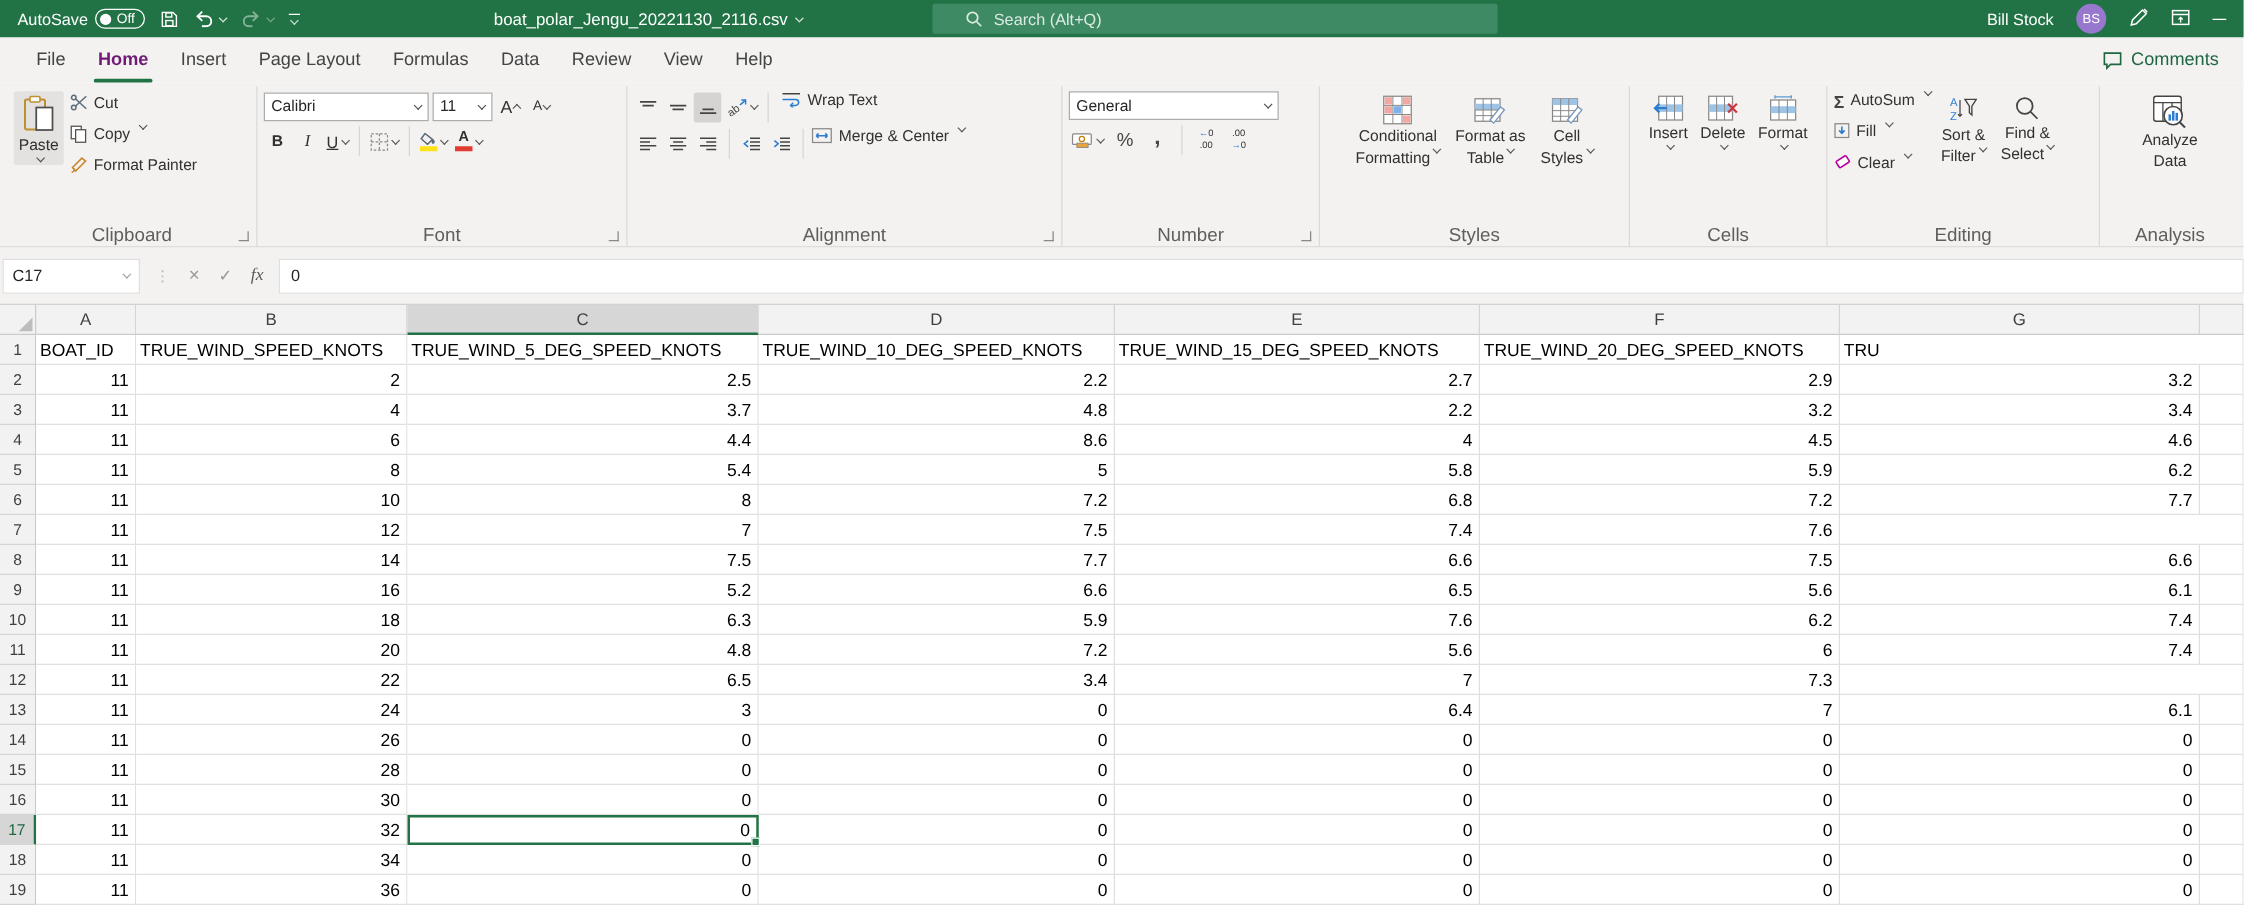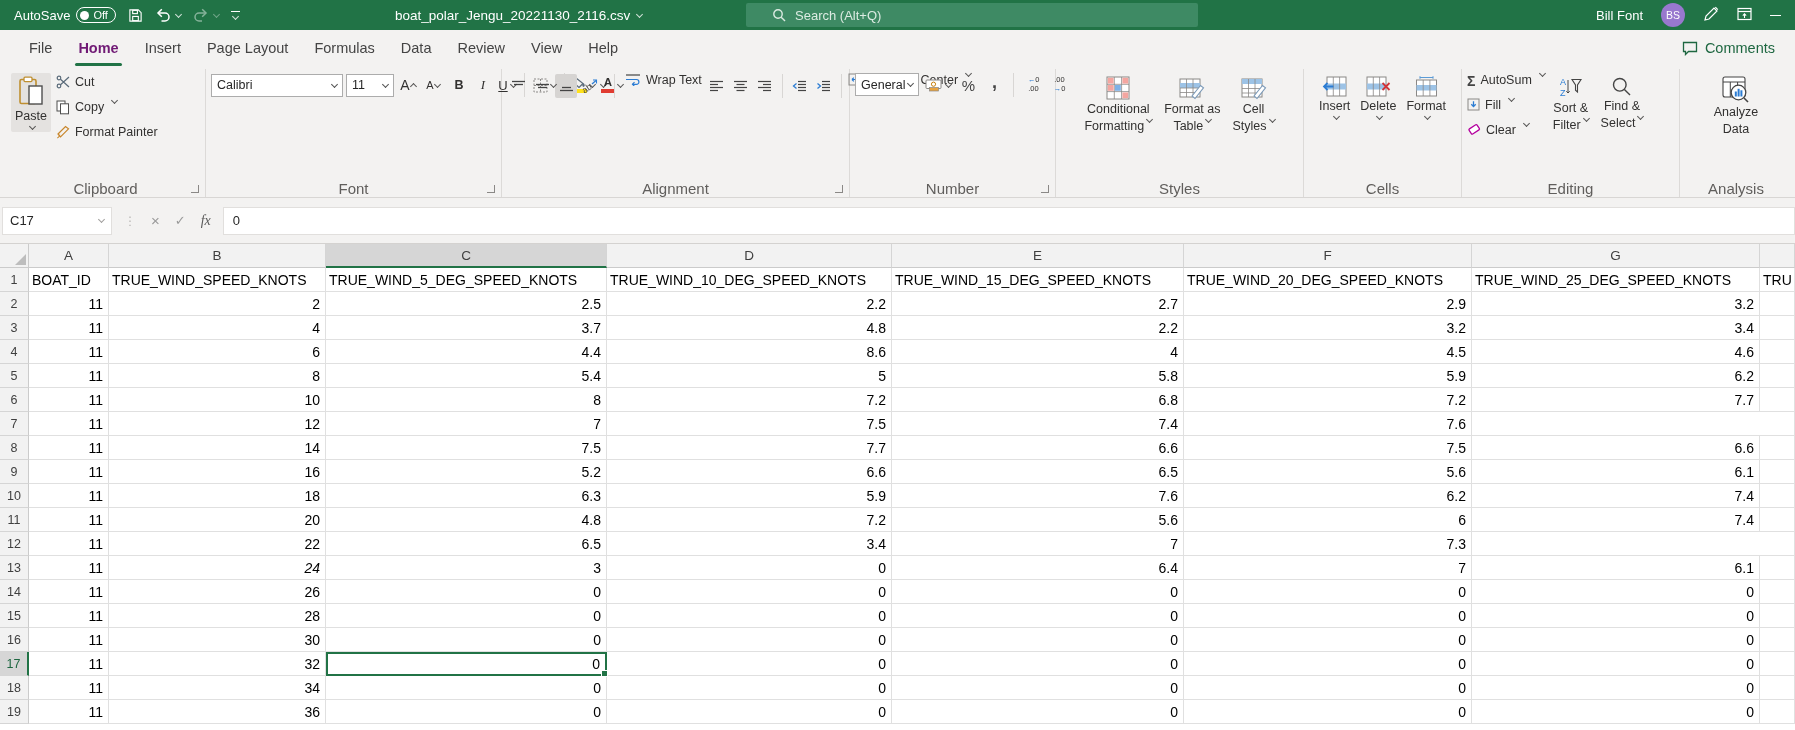--- a/index.html
+++ b/index.html
@@ -40,21 +40,21 @@
   .launcher{position:absolute;right:3px;bottom:4px;width:8px;height:8px;border-right:1.2px solid #8A8886;border-bottom:1.2px solid #8A8886}
   .bigbtn{display:flex;flex-direction:column;align-items:center;justify-content:flex-start;font-size:12.5px;line-height:1.2;padding:3px 4px;gap:2px;text-align:center}
   .bigbtn .l2{display:flex;}
   .smbtn{display:flex;align-items:flex-start;gap:5px;font-size:12.5px;height:25px;white-space:nowrap}
   .stack{display:flex;flex-direction:column;justify-content:flex-start;padding-top:2px}
   .combo{background:#fff;border:1px solid #ACACAC;height:23px;display:flex;align-items:center;justify-content:space-between;padding:0 5px;font-size:12.5px;color:#262626}
   .vsep{width:1px;background:#D8D6D4;height:24px;margin:0 4px;align-self:center}
   .iconbtn{display:flex;align-items:center;justify-content:center;height:24px;min-width:22px;padding:0 2px}
   .iconbtn.seltd{background:#D6D4D2;border-radius:2px}
   .row{display:flex;align-items:center}
-  .fcol{display:flex;flex-direction:row;gap:4px}
+  .fcol{display:flex;flex-direction:column;gap:4px}
   .stackicon{display:flex;flex-direction:column;align-items:center;gap:1px}
   .stackicon .bar{width:14px;height:4px}
   .boldA{font-weight:bold;font-size:12.5px;color:#323130}
   .decico{display:flex;flex-direction:column;font-size:7.5px;line-height:1.15;color:#323130;text-align:center}
   .decico i{color:#2B7CD3;font-style:normal}
   .sigma{font-size:14px;color:#444;font-weight:bold}
   .pastewrap{background:#E4E2E0;border-radius:2px;margin-right:5px}
 
   
   .fbar{height:46px;background:#F3F2F1;display:flex;align-items:center;padding:8px 0;border-bottom:1px solid #D4D2D0}
@@ -122,21 +122,21 @@
     <i class="chv"></i>
   </div>
   <div class="searchbox">
     <svg width="14" height="14" viewBox="0 0 14 14">
         <circle cx="6" cy="6" r="4.2" fill="none" stroke="#DCEBE2" stroke-width="1.4"></circle>
         <line x1="9.2" y1="9.2" x2="13" y2="13" stroke="#DCEBE2" stroke-width="1.4"></line>
       </svg>
     <span>Search (Alt+Q)</span>
   </div>
   <div class="tb-right">
-    <span>Bill Font</span>
+    <span>Bill Stock</span>
     <span class="avatar">
         <span>BS</span>
       </span>
     <span>
       <svg width="16" height="16" viewBox="0 0 16 16">
           <path d="M2 14 l1-4 8-8 3 3 -8 8 z" fill="none" stroke="#fff" stroke-width="1.2"></path>
           <path d="M12.3 1.2 l2.5 2.5" stroke="#fff" stroke-width="1.2"></path>
         </svg>
     </span>
     <span>
@@ -662,21 +662,20 @@
     </div>
   <div>
       <div class="gridrow">
         <div class="rowhead">1</div>
         <div class="cell txt" style="width: 80px;">BOAT_ID</div>
         <div class="cell txt" style="width: 217px;">TRUE_WIND_SPEED_KNOTS</div>
         <div class="cell txt" style="width: 281px;">TRUE_WIND_5_DEG_SPEED_KNOTS</div>
         <div class="cell txt" style="width: 285px;">TRUE_WIND_10_DEG_SPEED_KNOTS</div>
         <div class="cell txt" style="width: 292px;">TRUE_WIND_15_DEG_SPEED_KNOTS</div>
         <div class="cell txt" style="width: 288px;">TRUE_WIND_20_DEG_SPEED_KNOTS</div>
-        <div class="cell txt" style="width: 288px;">TRUE_WIND_25_DEG_SPEED_KNOTS</div>
         <div class="cell txt" style="flex: 1 1 auto;">TRU</div>
       </div>
       <div class="gridrow">
         <div class="rowhead">2</div>
         <div class="cell num" style="width: 80px;">11</div>
         <div class="cell num" style="width: 217px;">2</div>
         <div class="cell num" style="width: 281px;">2.5</div>
         <div class="cell num" style="width: 285px;">2.2</div>
         <div class="cell num" style="width: 292px;">2.7</div>
         <div class="cell num" style="width: 288px;">2.9</div>
@@ -787,21 +786,21 @@
         <div class="cell num" style="width: 217px;">22</div>
         <div class="cell num" style="width: 281px;">6.5</div>
         <div class="cell num" style="width: 285px;">3.4</div>
         <div class="cell num" style="width: 292px;">7</div>
         <div class="cell num" style="width: 288px;">7.3</div>
         <div class="cell num" style="flex: 1 1 auto;"></div>
       </div>
       <div class="gridrow">
         <div class="rowhead">13</div>
         <div class="cell num" style="width: 80px;">11</div>
-        <div class="cell num" style="width: 217px; font-style: italic;">24</div>
+        <div class="cell num" style="width: 217px;">24</div>
         <div class="cell num" style="width: 281px;">3</div>
         <div class="cell num" style="width: 285px;">0</div>
         <div class="cell num" style="width: 292px;">6.4</div>
         <div class="cell num" style="width: 288px;">7</div>
         <div class="cell num" style="width: 288px;">6.1</div>
         <div class="cell num" style="flex: 1 1 auto;"></div>
       </div>
       <div class="gridrow">
         <div class="rowhead">14</div>
         <div class="cell num" style="width: 80px;">11</div>

